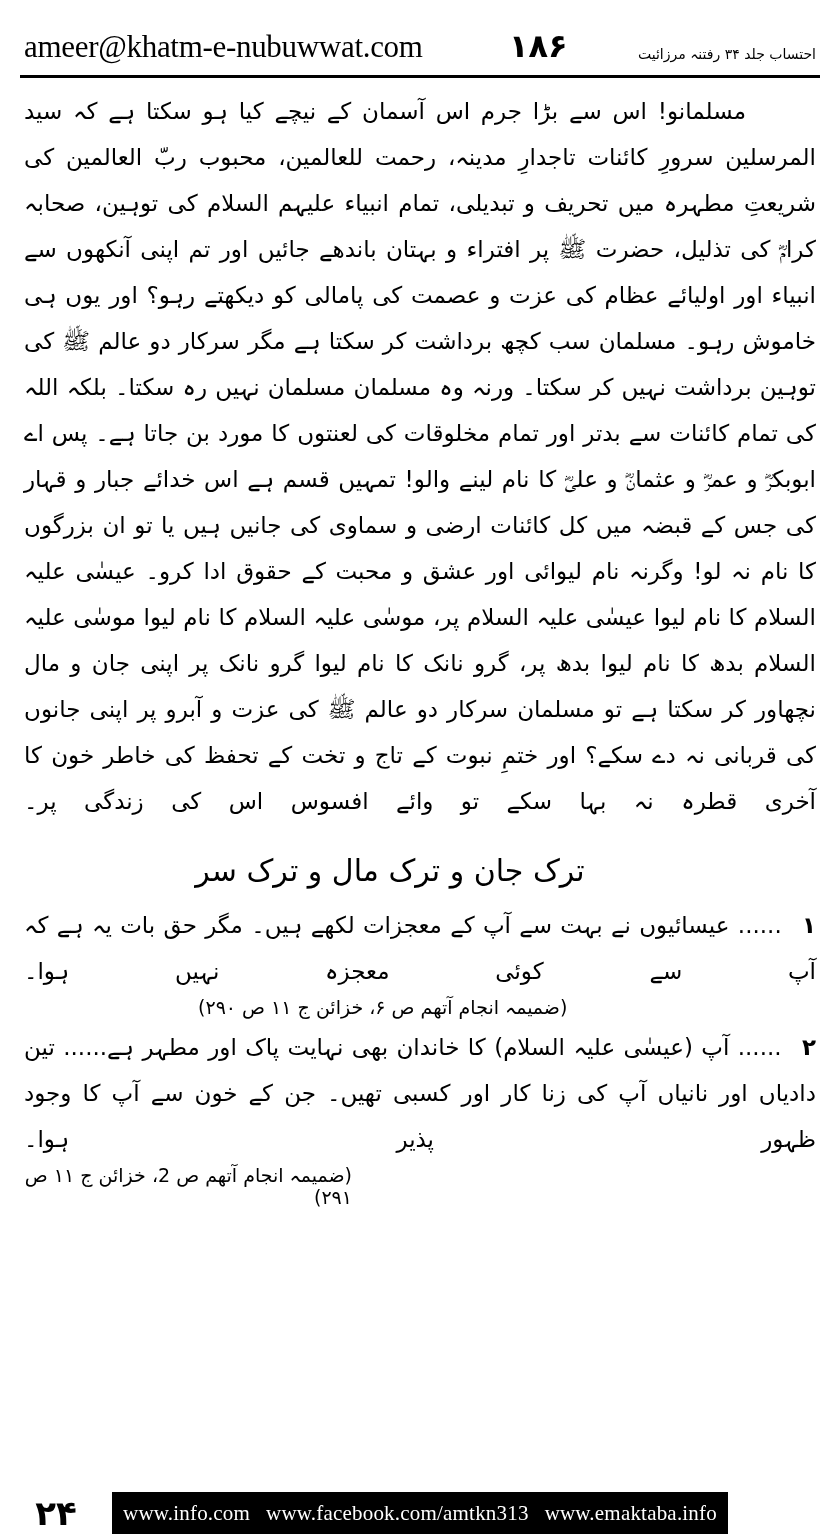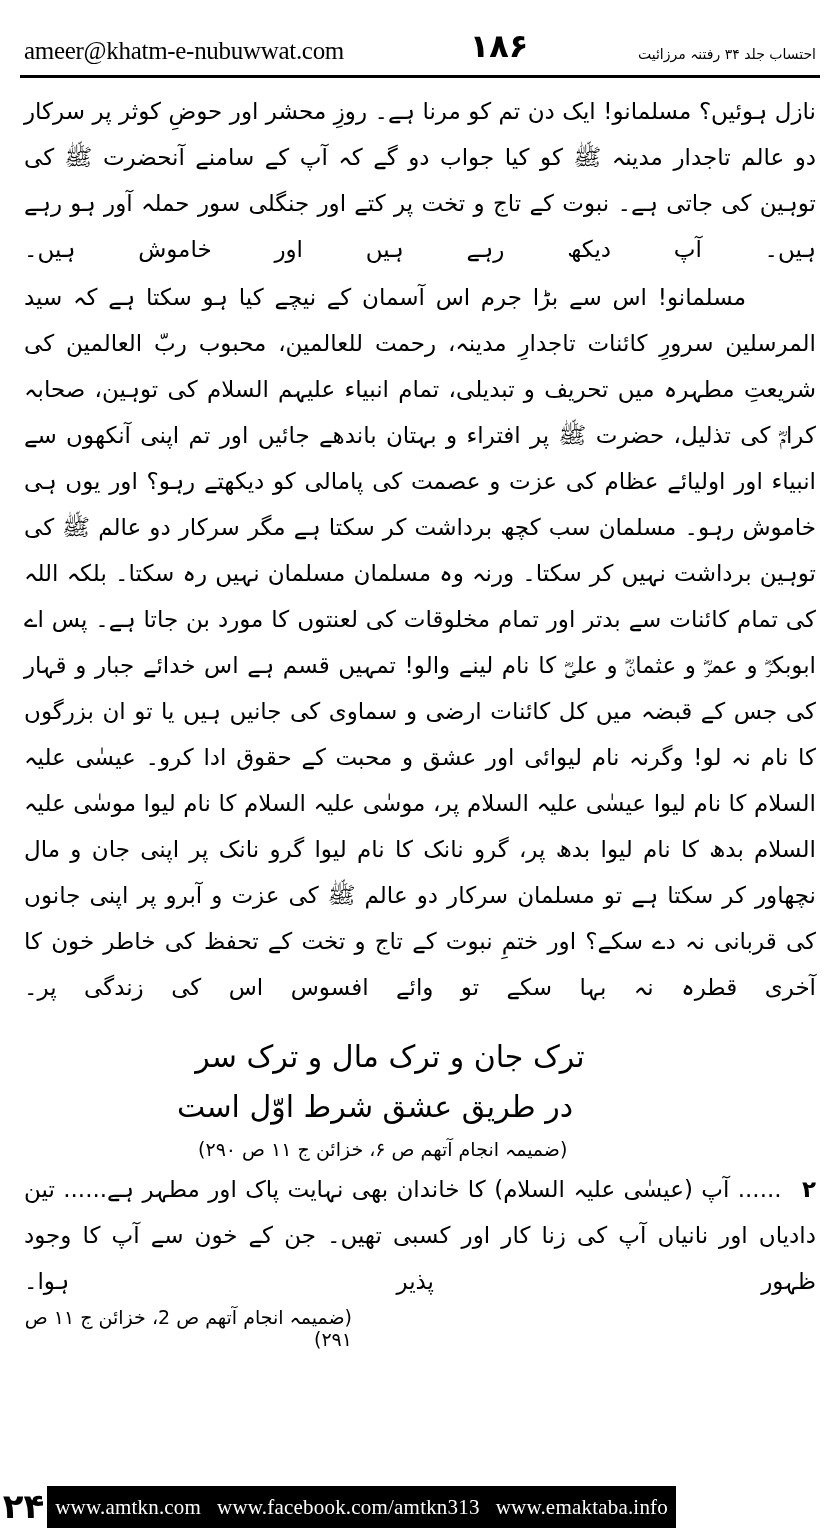--- a/index.html
+++ b/index.html
@@ -26,21 +26,21 @@
   
   .header {
     display: flex;
     align-items: flex-end;
     justify-content: space-between;
     padding: 14px 6px 6px 6px;
     direction: rtl;
   }
   .hdr-left {
     font-family: "Liberation Serif", serif;
-    font-size: 25px;
+    font-size: 31px;
     letter-spacing: -0.3px;
     direction: ltr;
     white-space: nowrap;
   }
   .hdr-page-no {
     font-family: "DejaVu Sans", sans-serif;
     font-size: 32px;
     font-weight: bold;
     letter-spacing: 1px;
     padding: 0 10px 0 26px;
@@ -131,24 +131,24 @@
     margin: 0 0 6px 0;
   }
   .ref.right-al { text-align: left; padding-left: 180px; }
   .ref.left-al  { text-align: right; padding-right: 470px; }
 
   
   .footer {
     position: absolute;
     left: 0;
     bottom: 0;
-    width: 676px;
+    width: 728px;
     height: 54px;
     display: flex;
-    align-items: flex-start;
+    align-items: center;
   }
   .folio {
     font-family: "DejaVu Sans", sans-serif;
     font-size: 34px;
     font-weight: bold;
     width: 112px;
     text-align: center;
     letter-spacing: 2px;
     color: #000;
   }
@@ -173,41 +173,44 @@
 
   <div class="header">
     <div class="hdr-right">احتساب جلد ۳۴ رفتنہ مرزائیت</div>
     <div class="hdr-page-no">۱۸۶</div>
     <div class="hdr-left">ameer@khatm-e-nubuwwat.com</div>
   </div>
 
   <div class="rule"></div>
 
   <div class="body-text">
-    <p class="center-last">نازل ہوئیں؟ مسلمانو! ایک دن تم کو مرنا ہے۔ روزِ محشر اور حوضِ کوثر پر سرکار دو عالم تاجدار مدینہ ﷺ کو کیا جواب دو گے کہ آپ کے سامنے آنحضرت ﷺ کی توہین کی جاتی ہے۔ نبوت کے تاج و تخت پر کتے اور جنگلی سور حملہ آور ہو رہے ہیں۔ آپ دیکھ رہے ہیں اور خاموش ہیں۔</p>
     <p class="indent-start">مسلمانو! اس سے بڑا جرم اس آسمان کے نیچے کیا ہو سکتا ہے کہ سید المرسلین سرورِ کائنات تاجدارِ مدینہ، رحمت للعالمین، محبوب ربّ العالمین کی شریعتِ مطہرہ میں تحریف و تبدیلی، تمام انبیاء علیہم السلام کی توہین، صحابہ کرامؓ کی تذلیل، حضرت ﷺ پر افتراء و بہتان باندھے جائیں اور تم اپنی آنکھوں سے انبیاء اور اولیائے عظام کی عزت و عصمت کی پامالی کو دیکھتے رہو؟ اور یوں ہی خاموش رہو۔ مسلمان سب کچھ برداشت کر سکتا ہے مگر سرکار دو عالم ﷺ کی توہین برداشت نہیں کر سکتا۔ ورنہ وہ مسلمان مسلمان نہیں رہ سکتا۔ بلکہ اللہ کی تمام کائنات سے بدتر اور تمام مخلوقات کی لعنتوں کا مورد بن جاتا ہے۔ پس اے ابوبکرؓ و عمرؓ و عثمانؓ و علیؓ کا نام لینے والو! تمہیں قسم ہے اس خدائے جبار و قہار کی جس کے قبضہ میں کل کائنات ارضی و سماوی کی جانیں ہیں یا تو ان بزرگوں کا نام نہ لو! وگرنہ نام لیوائی اور عشق و محبت کے حقوق ادا کرو۔ عیسٰی علیہ السلام کا نام لیوا عیسٰی علیہ السلام پر، موسٰی علیہ السلام کا نام لیوا موسٰی علیہ السلام بدھ کا نام لیوا بدھ پر، گرو نانک کا نام لیوا گرو نانک پر اپنی جان و مال نچھاور کر سکتا ہے تو مسلمان سرکار دو عالم ﷺ کی عزت و آبرو پر اپنی جانوں کی قربانی نہ دے سکے؟ اور ختمِ نبوت کے تاج و تخت کے تحفظ کی خاطر خون کا آخری قطرہ نہ بہا سکے تو وائے افسوس اس کی زندگی پر۔</p>
   </div>
 
   <div class="couplet">
     <div class="line1">ترک جان و ترک مال و ترک سر</div>
-    <div class="line2">در طریق عشق شرط اوّل است</div>
-  </div>
-
-
+  </div>
+
+
+  <div class="item">
+    <span class="num">۱</span>
+    <span class="dots">......</span>
+    <span>عیسائیوں نے بہت سے آپ کے معجزات لکھے ہیں۔ مگر حق بات یہ ہے کہ آپ سے کوئی معجزہ نہیں ہوا۔</span>
+  </div>
   <div class="ref right-al">(ضمیمہ انجام آتھم ص ۶، خزائن ج ۱۱ ص ۲۹۰)</div>
 
   <div class="item">
     <span class="num">۲</span>
     <span class="dots">......</span>
     <span>آپ (عیسٰی علیہ السلام) کا خاندان بھی نہایت پاک اور مطہر ہے...... تین دادیاں اور نانیاں آپ کی زنا کار اور کسبی تھیں۔ جن کے خون سے آپ کا وجود ظہور پذیر ہوا۔</span>
   </div>
   <div class="ref left-al">(ضمیمہ انجام آتھم ص 2، خزائن ج ۱۱ ص ۲۹۱)</div>
 
   <div class="footer">
     <div class="folio">۲۴</div>
     <div class="footer-bar">
-      <span>www.amtkn.com</span>
+      <span>www.info.com</span>
       <span>www.facebook.com/amtkn313</span>
       <span>www.emaktaba.info</span>
     </div>
   </div>
 
 </div>
 
 </body></html>

